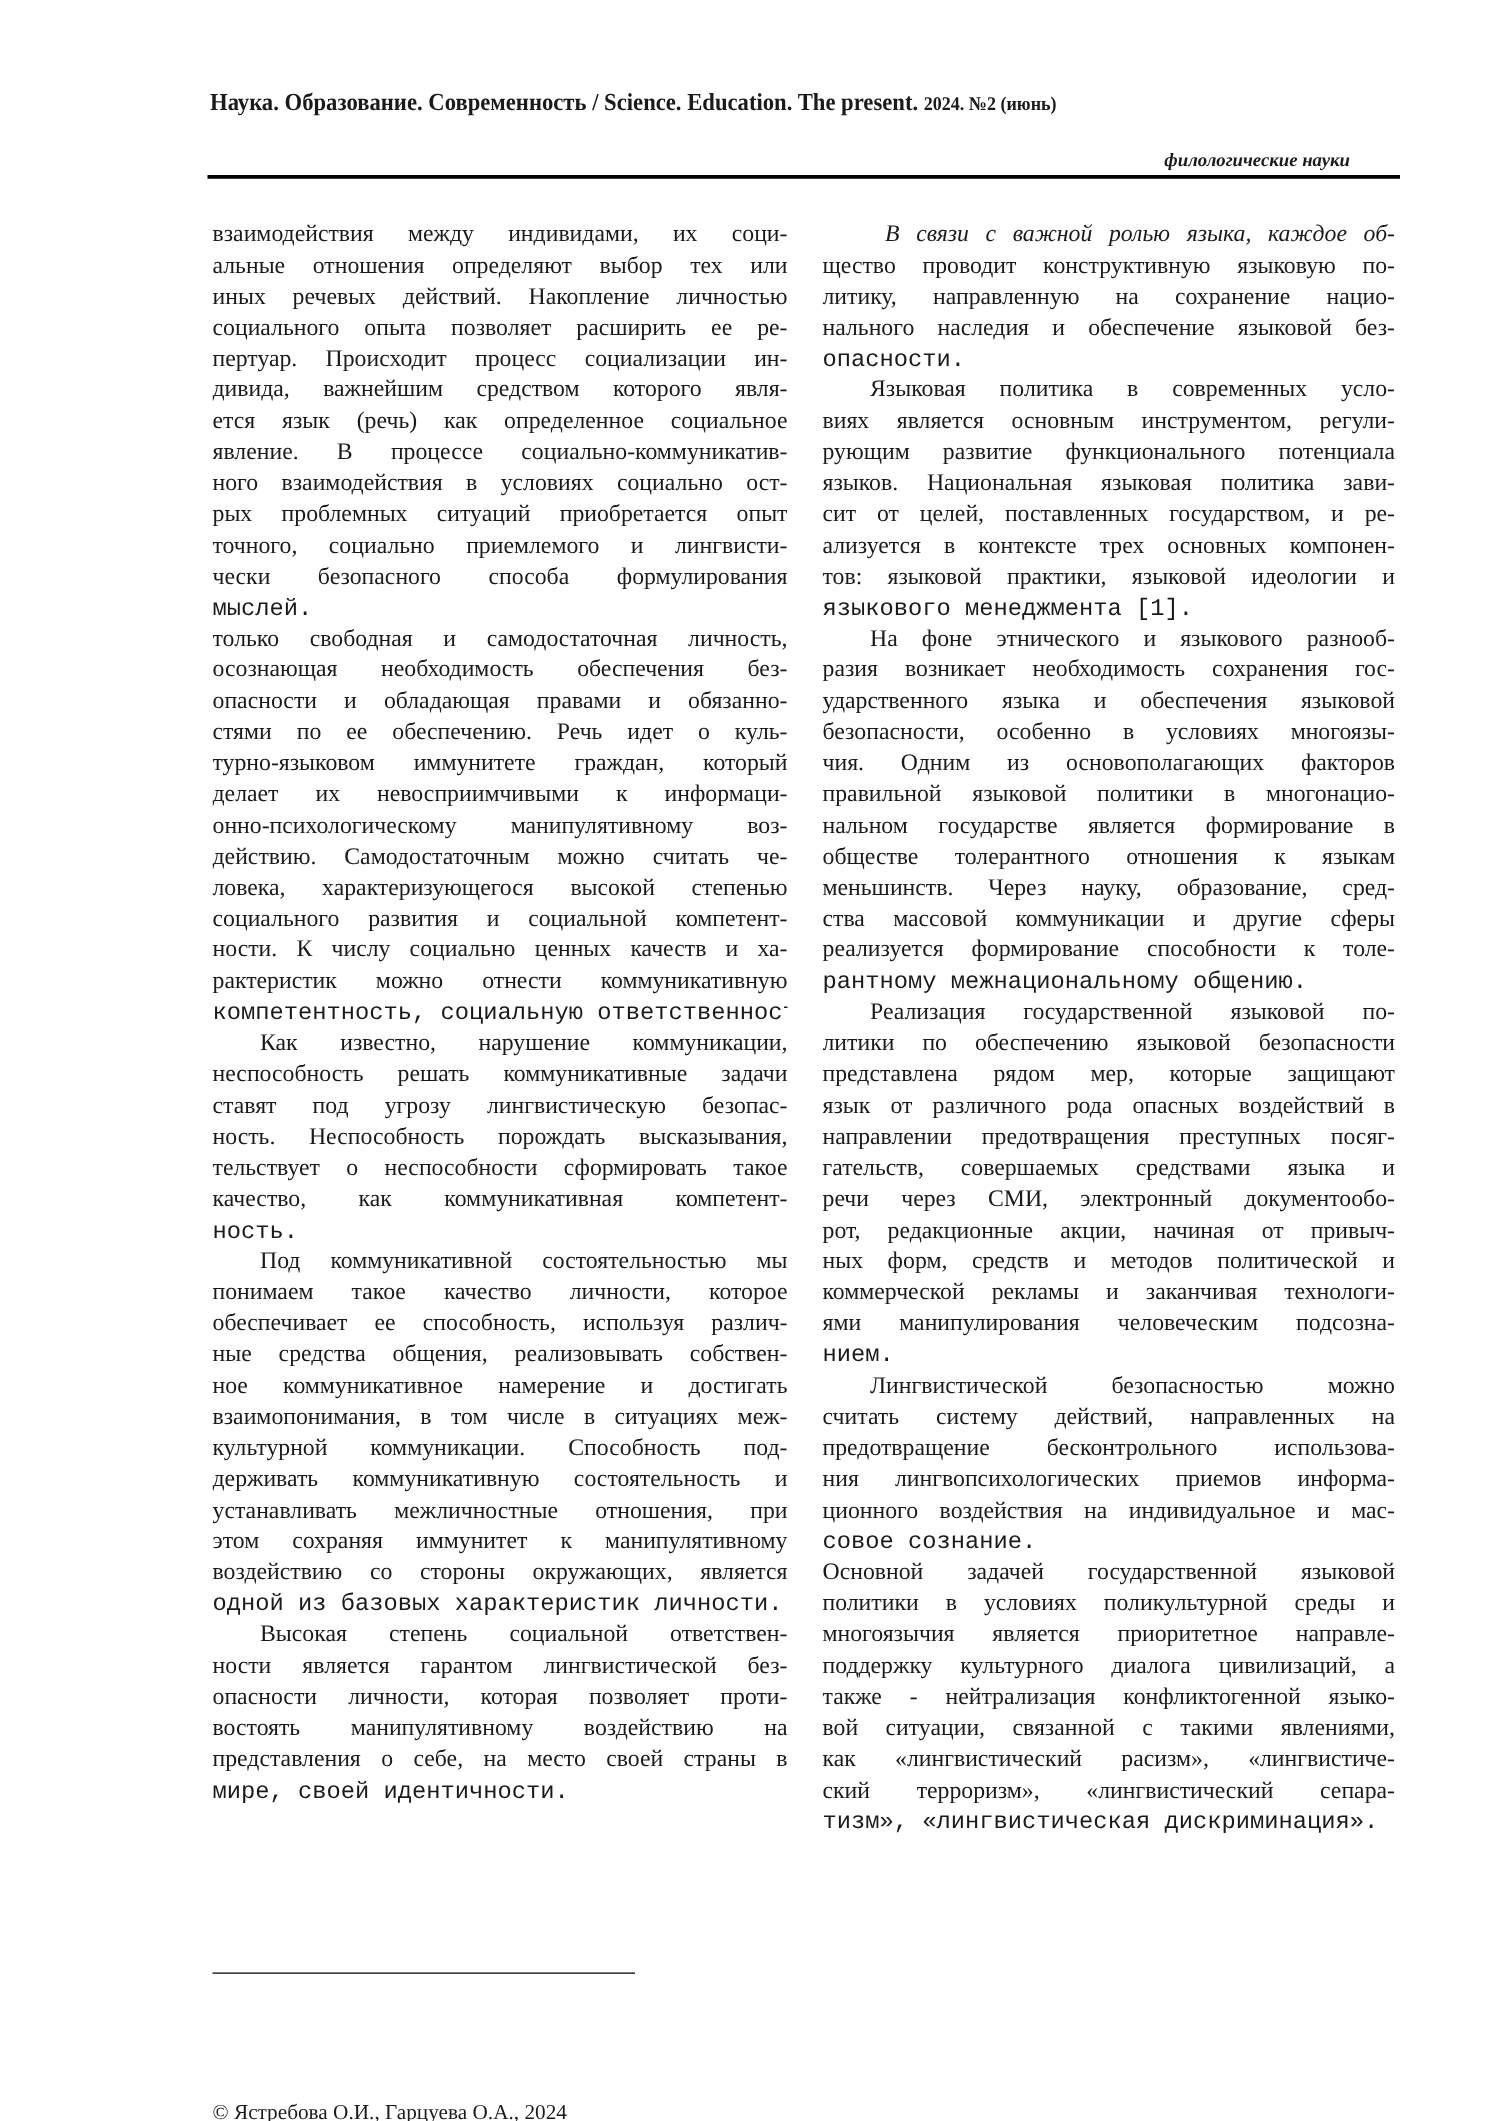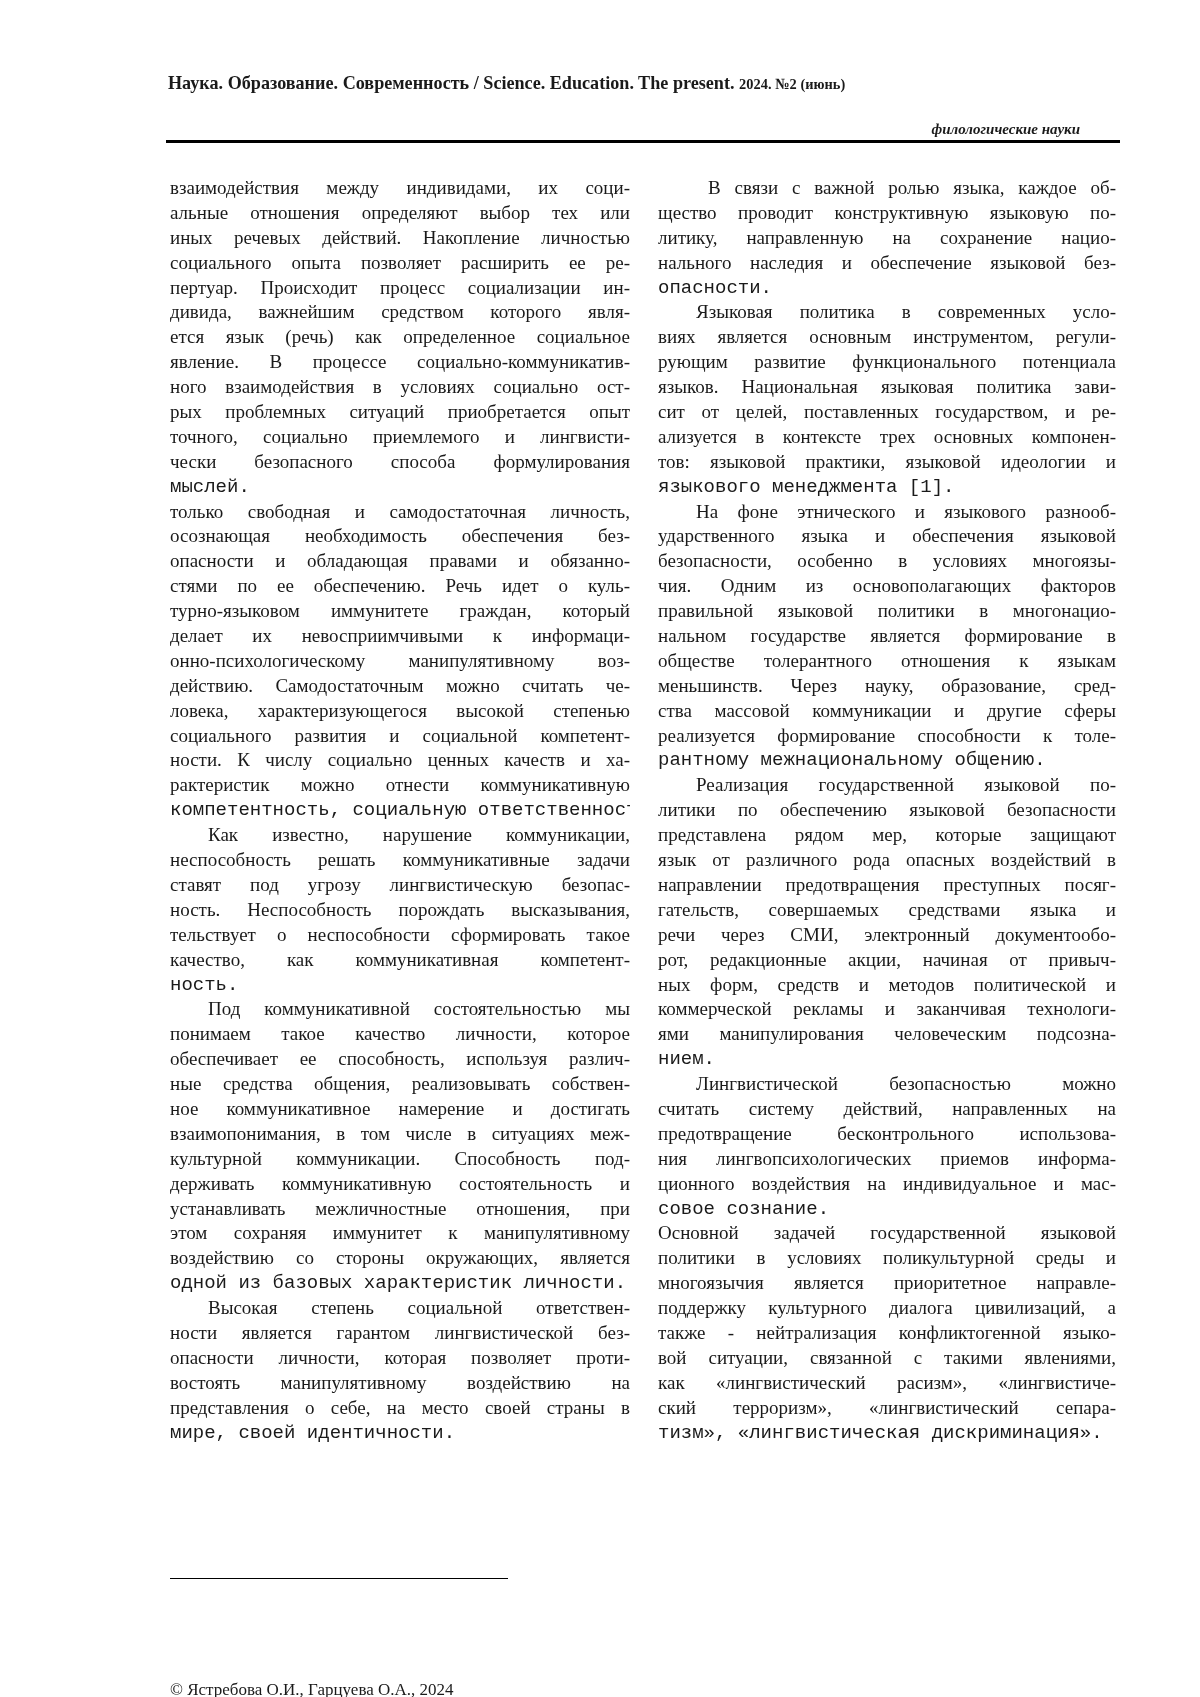--- a/index.html
+++ b/index.html
@@ -7,21 +7,21 @@
   .header-title { position: absolute; left: 168px; top: 72px; font-family: "Liberation Serif", serif; font-weight: bold; font-size: 19.5px; letter-spacing: 0; transform: scaleX(0.93); transform-origin: left top; white-space: nowrap; }
   .header-title .small { font-size: 15.5px; }
   .rubric { position: absolute; right: 120px; top: 121px; font-style: italic; font-weight: bold; font-size: 15px; }
   .rule { position: absolute; left: 166px; width: 954px; top: 140px; height: 3px; background: #000; }
   .col { position: absolute; top: 176px; font-size: 19px; line-height: 24.9px; }
   .col.left { left: 170px; width: 460px; }
   .col.right { left: 658px; width: 458px; }
   .line { display: block; text-align: justify; text-align-last: justify; white-space: nowrap; height: 24.9px; overflow: hidden; }
   .line.last { text-align-last: left; font-family: Liberation Mono, monospace; }
   .line.ind { text-indent: 38px; }
-  .line.ind2 { text-indent: 50px; }
+  .line.ind2 { text-indent: 50px; font-style: italic; }
   .footnote-rule { position: absolute; left: 170px; top: 1578px; width: 338px; height: 1px; background: #000; }
   .copyright { position: absolute; left: 170px; top: 1680px; font-size: 17px; }
 </style>
 </head>
 <body>
 
 <div class="header-title">
   <span>Наука. Образование. Современность / Science. Education. The present.</span>
   <span class="small">2024. №2 (июнь)</span>
 </div>
@@ -89,20 +89,21 @@
     <span class="line last">опасности.</span>
     <span class="line ind">Языковая политика в современных усло-</span>
     <span class="line">виях является основным инструментом, регули-</span>
     <span class="line">рующим развитие функционального потенциала</span>
     <span class="line">языков. Национальная языковая политика зави-</span>
     <span class="line">сит от целей, поставленных государством, и ре-</span>
     <span class="line">ализуется в контексте трех основных компонен-</span>
     <span class="line">тов: языковой практики, языковой идеологии и</span>
     <span class="line last">языкового менеджмента [1].</span>
     <span class="line ind">На фоне этнического и языкового разнооб-</span>
+    <span class="line">разия возникает необходимость сохранения гос-</span>
     <span class="line">ударственного языка и обеспечения языковой</span>
     <span class="line">безопасности, особенно в условиях многоязы-</span>
     <span class="line">чия. Одним из основополагающих факторов</span>
     <span class="line">правильной языковой политики в многонацио-</span>
     <span class="line">нальном государстве является формирование в</span>
     <span class="line">обществе толерантного отношения к языкам</span>
     <span class="line">меньшинств. Через науку, образование, сред-</span>
     <span class="line">ства массовой коммуникации и другие сферы</span>
     <span class="line">реализуется формирование способности к толе-</span>
     <span class="line last">рантному межнациональному общению.</span>

